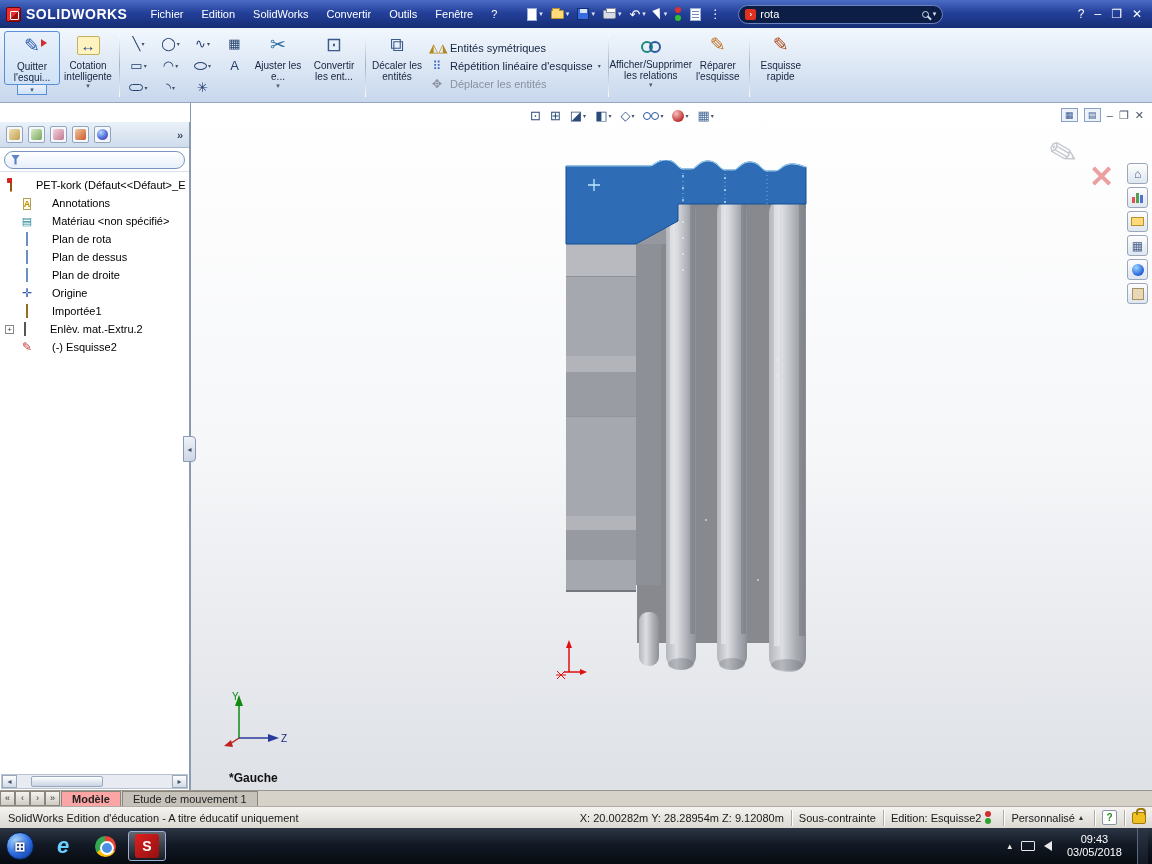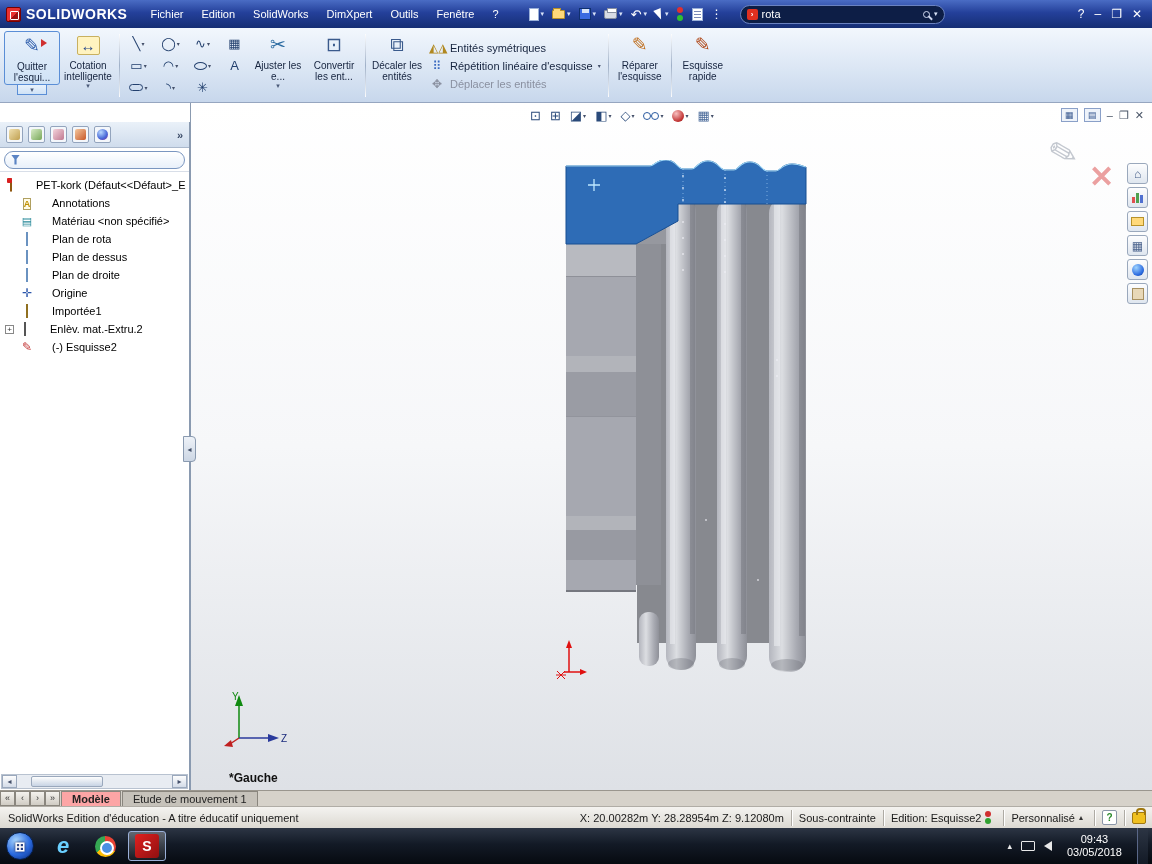--- a/index.html
+++ b/index.html
@@ -186,21 +186,21 @@
 <body>
 
 <div class="screen">
 
   <div class="titlebar">
     <span class="sw-cube"></span>
     <span class="app-name">SOLIDWORKS</span>
     <span class="mi">Fichier</span>
     <span class="mi">Edition</span>
     <span class="mi">SolidWorks</span>
-    <span class="mi">DimXpert</span>
+    <span class="mi">Convertir</span>
     <span class="mi">Outils</span>
     <span class="mi">Fenêtre</span>
     <span class="mi">?</span>
     <div class="tb-icons">
       <span class="tbtn">
           <span class="ic-doc"></span>
           <span class="dd">▾</span>
         </span>
       <span class="tbtn">
           <span class="ic-folder"></span>
@@ -326,20 +326,25 @@
         <span class="sicon" style="color:#3a6ac0;">⠿</span>
         <span>Répétition linéaire d'esquisse</span>
         <span class="hdd">▾</span>
       </div>
       <div class="srow disabled">
         <span class="sicon">✥</span>
         <span>Déplacer les entités</span>
       </div>
     </div>
     <div class="vsep"></div>
+    <div class="bigbtn wide">
+      <span class="ic-glasses"></span>
+      <span class="blabel">Afficher/Supprimer les relations</span>
+      <span class="subdd">▾</span>
+    </div>
     <div class="bigbtn">
       <span class="bigicon" style="color:#c07020;">✎</span>
       <span class="blabel">Réparer l'esquisse</span>
     </div>
     <div class="vsep"></div>
     <div class="bigbtn">
       <span class="bigicon" style="color:#b04818;">✎</span>
       <span class="blabel">Esquisse rapide</span>
     </div>
   </div>

